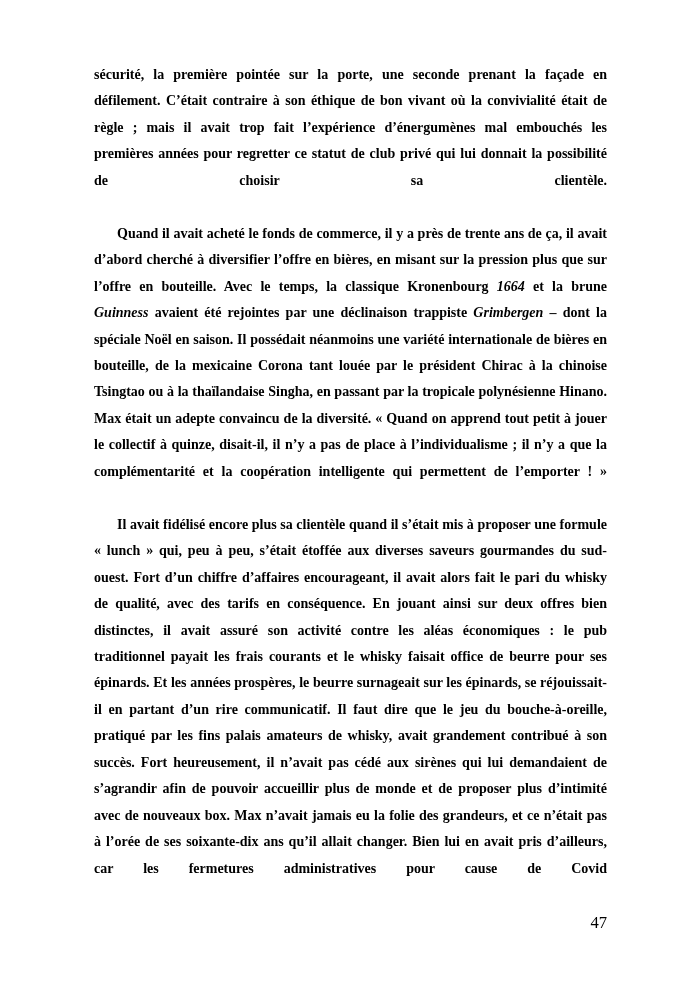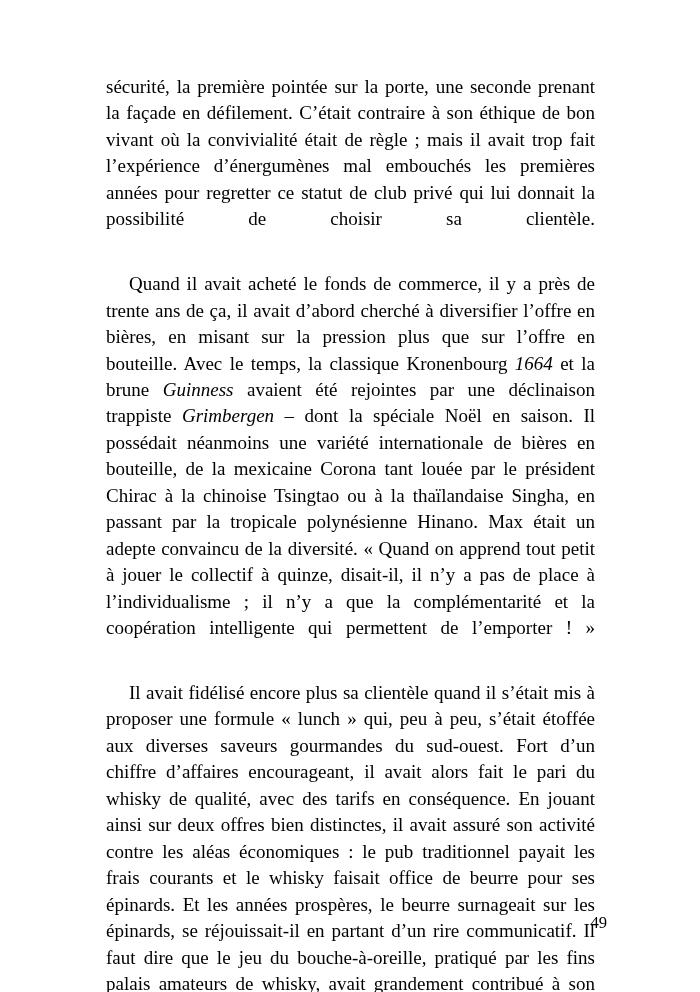--- a/index.html
+++ b/index.html
@@ -26,30 +26,31 @@
   }
 
   .text-block {
     position: absolute;
     left: 94px;
     top: 62px;
     width: 513px;
   }
 
   p.para {
-    margin: 12px;
+    margin: 0;
     padding: 0;
-    font-size: 19px;
+    font-size: 14px;
     line-height: 26.45px;
     text-align: justify;
     text-justify: inter-word;
     text-indent: 23px;
     hyphens: none;
     -webkit-hyphens: none;
     word-spacing: 0.1px;
+    font-weight: bold;
   }
 
   p.para.first {
     text-indent: 0;
   }
 
   
   p.para::after {
     content: "";
     display: inline-block;
@@ -80,15 +81,15 @@
   <div class="text-block">
 
     <p class="para first">sécurité, la première pointée sur la porte, une seconde prenant la façade en défilement. C’était contraire à son éthique de bon vivant où la convivialité était de règle ; mais il avait trop fait l’expérience d’énergumènes mal embouchés les premières années pour regretter ce statut de club privé qui lui donnait la possibilité de choisir sa clientèle.</p>
 
     <p class="para">Quand il avait acheté le fonds de commerce, il y a près de trente ans de ça, il avait d’abord cherché à diversifier l’offre en bières, en misant sur la pression plus que sur l’offre en bouteille. Avec le temps, la classique Kronenbourg <span class="it">1664</span> et la brune <span class="it">Guinness</span> avaient été rejointes par une déclinaison trappiste <span class="it">Grimbergen</span> – dont la spéciale Noël en saison. Il possédait néanmoins une variété internationale de bières en bouteille, de la mexicaine Corona tant louée par le président Chirac à la chinoise Tsingtao ou à la thaïlandaise Singha, en passant par la tropicale polynésienne Hinano. Max était un adepte convaincu de la diversité. « Quand on apprend tout petit à jouer le collectif à quinze, disait-il, il n’y a pas de place à l’individualisme ; il n’y a que la complémentarité et la coopération intelligente qui permettent de l’emporter ! »</p>
 
     <p class="para">Il avait fidélisé encore plus sa clientèle quand il s’était mis à proposer une formule « lunch » qui, peu à peu, s’était étoffée aux diverses saveurs gourmandes du sud-ouest. Fort d’un chiffre d’affaires encourageant, il avait alors fait le pari du whisky de qualité, avec des tarifs en conséquence. En jouant ainsi sur deux offres bien distinctes, il avait assuré son activité contre les aléas économiques : le pub traditionnel payait les frais courants et le whisky faisait office de beurre pour ses épinards. Et les années prospères, le beurre surnageait sur les épinards, se réjouissait-il en partant d’un rire communicatif. Il faut dire que le jeu du bouche-à-oreille, pratiqué par les fins palais amateurs de whisky, avait grandement contribué à son succès. Fort heureusement, il n’avait pas cédé aux sirènes qui lui demandaient de s’agrandir afin de pouvoir accueillir plus de monde et de proposer plus d’intimité avec de nouveaux box. Max n’avait jamais eu la folie des grandeurs, et ce n’était pas à l’orée de ses soixante-dix ans qu’il allait changer. Bien lui en avait pris d’ailleurs, car les fermetures administratives pour cause de Covid</p>
 
   </div>
 
-  <div class="folio">49</div>
+  <div class="folio">47</div>
 
 </div>
 
 </body></html>

